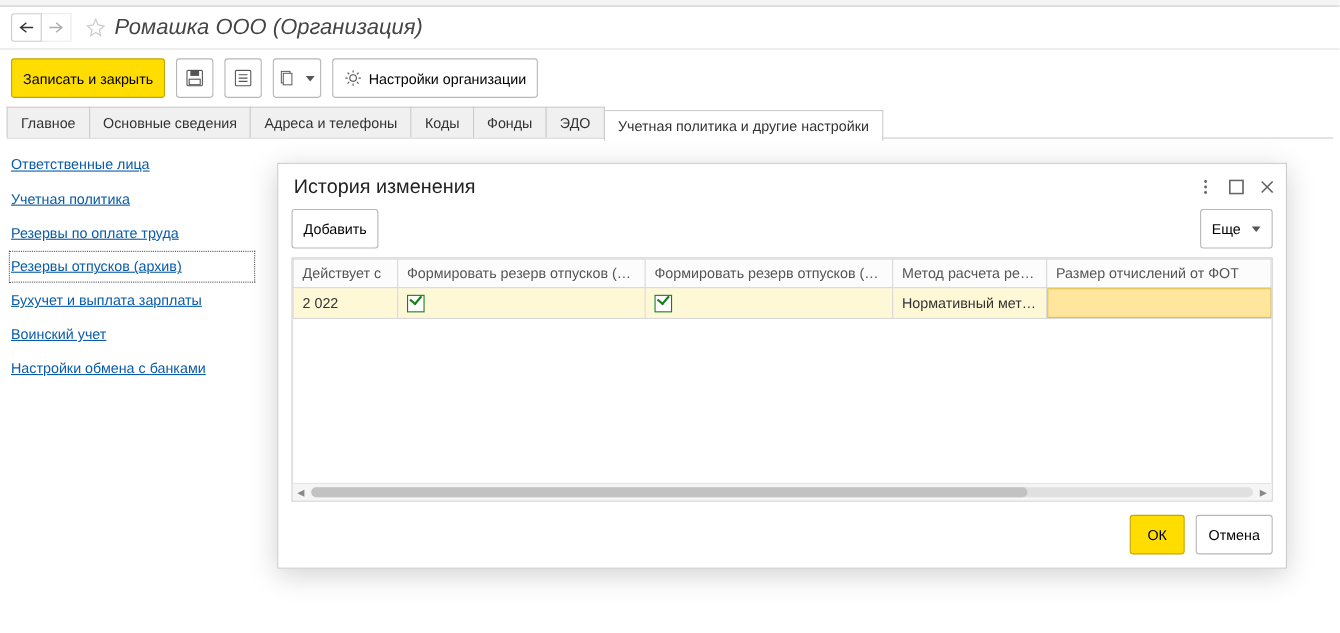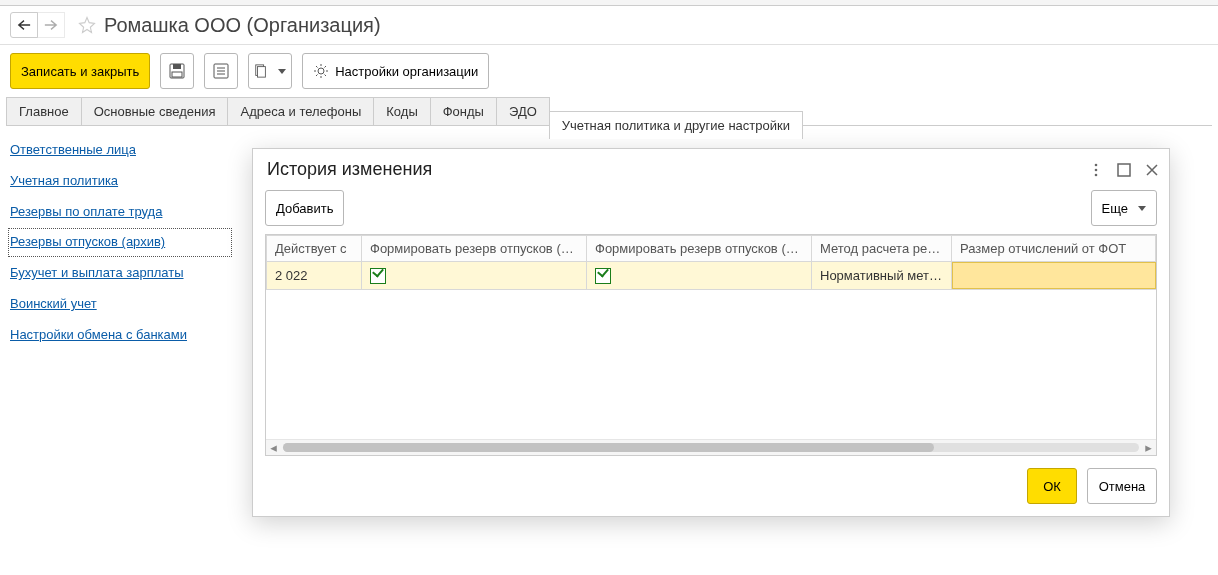--- a/index.html
+++ b/index.html
@@ -16,20 +16,21 @@
   .topstrip {
     height: 5px;
     border-bottom: 1px solid #ccc;
     background: #f5f5f5;
   }
   .titlebar {
     display: flex;
     align-items: center;
     padding: 6px 10px;
     border-bottom: 1px solid #e0e0e0;
+    font-style: italic;
   }
   .nav-btn {
     width: 26px; height: 24px;
     border: 1px solid #ccc;
     background: #fff;
     display: inline-flex;
     align-items: center;
     justify-content: center;
     cursor: pointer;
     margin-right: -1px;
@@ -86,21 +87,21 @@
     margin-right: -1px;
     cursor: pointer;
     position: relative;
     font-size: 13px;
     color: #333;
   }
   .tab.active {
     background: #fff;
     border-top: 1px solid #ccc;
     z-index: 1;
-    top: 14px;
+    top: 3px;
   }
   .content {
     display: flex;
     padding: 10px;
     gap: 20px;
   }
   .sidebar {
     width: 220px;
     display: flex;
     flex-direction: column;

